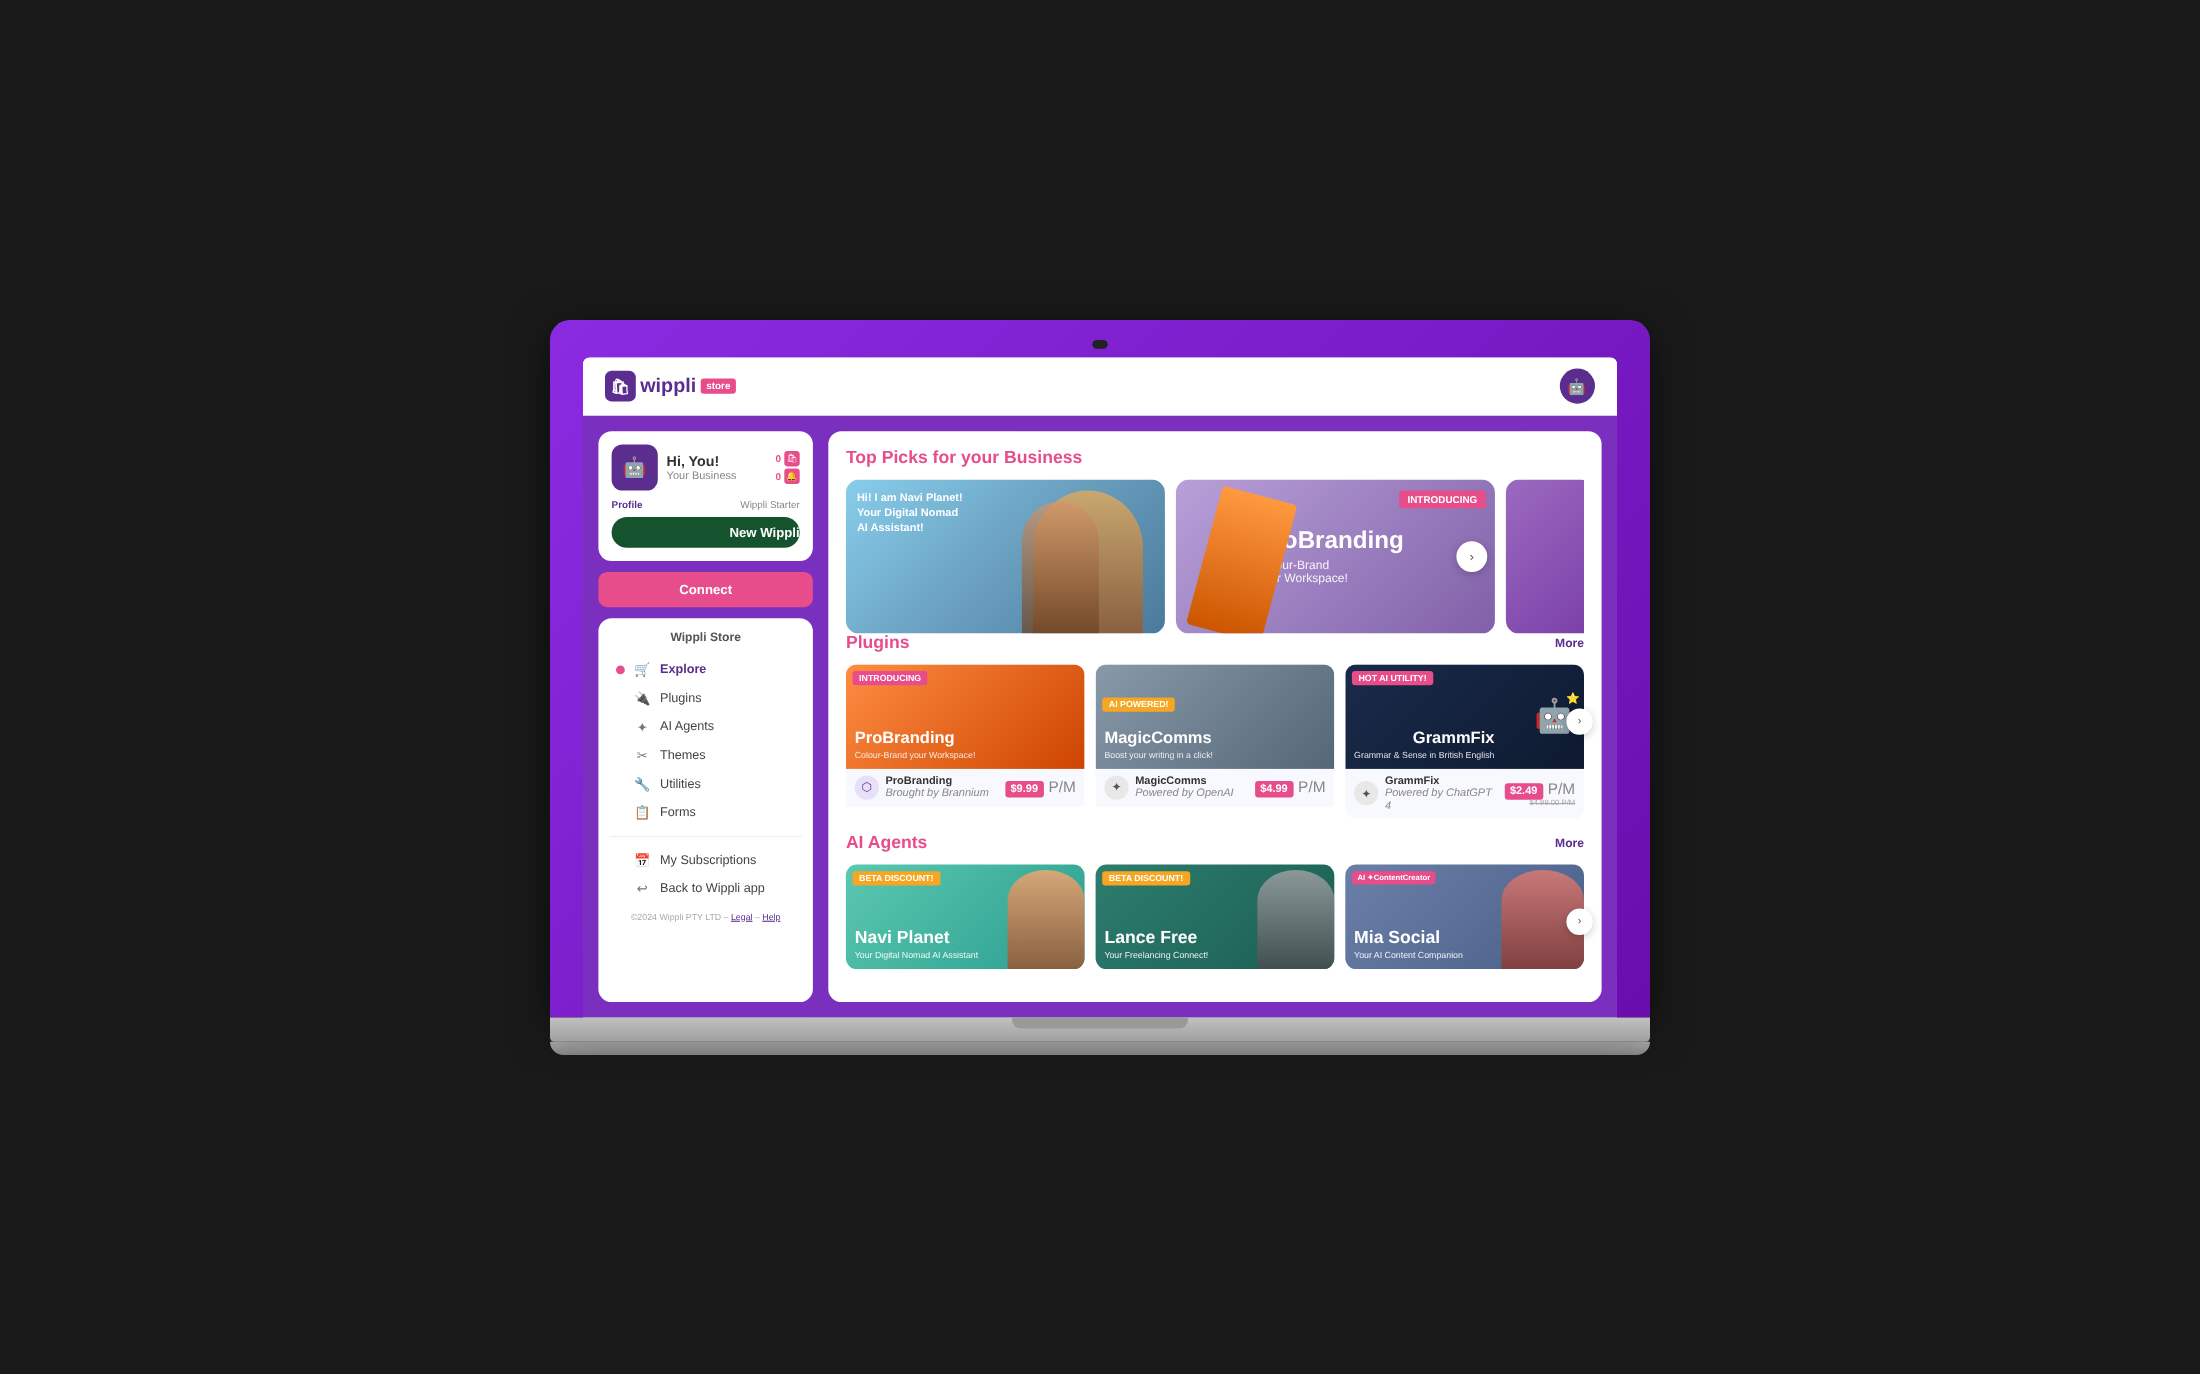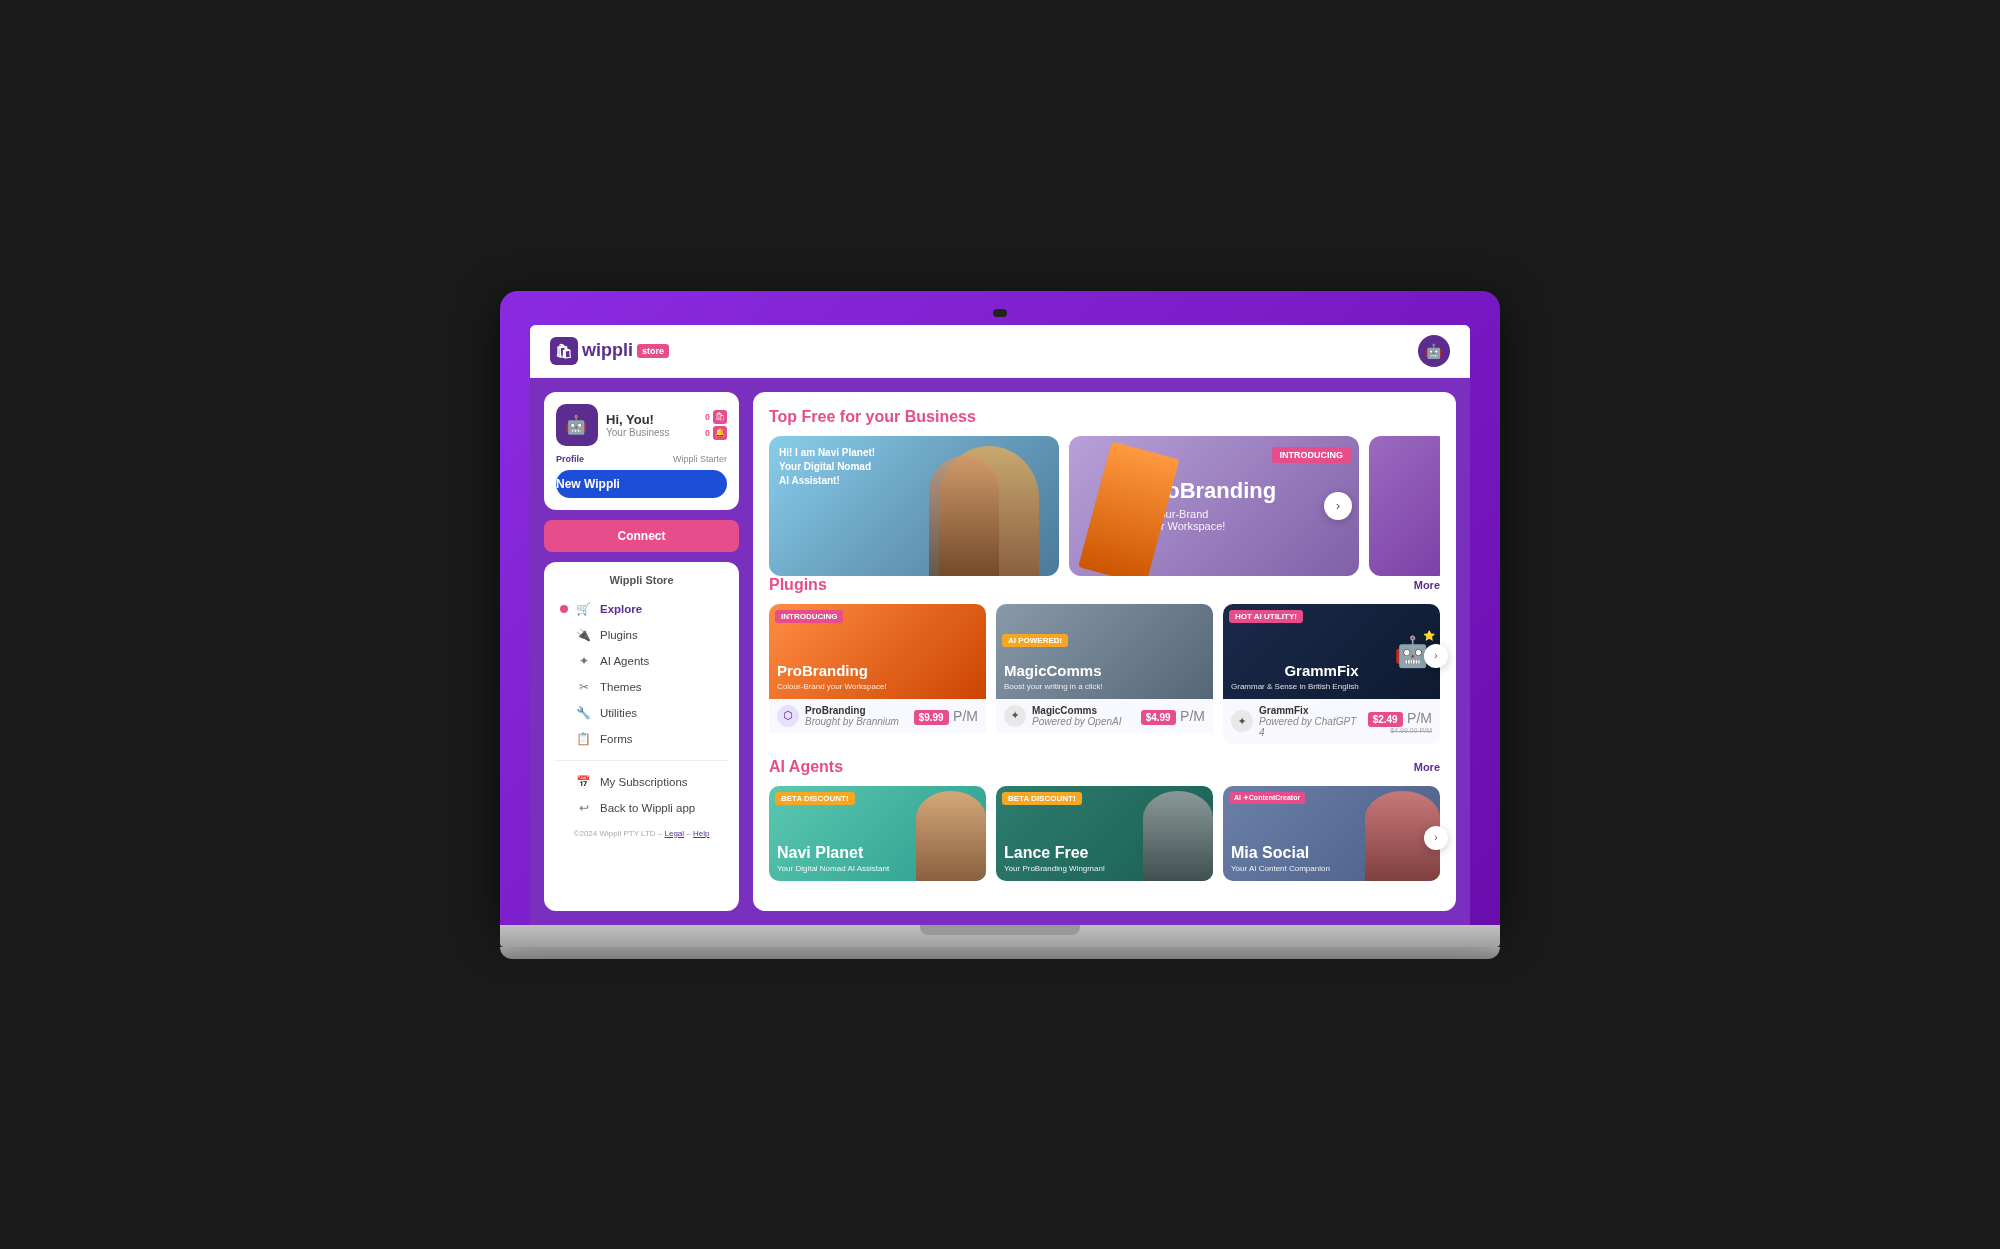--- a/index.html
+++ b/index.html
@@ -186,30 +186,30 @@
     .profile-link {
       font-size: 9px;
       color: #5b2d8e;
       font-weight: 600;
     }
     .starter-badge {
       font-size: 9px;
       color: #888;
     }
     .new-wippli-btn {
-      background: #1d4ed8;
+      background: #14532d;
       color: white;
       border: none;
       border-radius: 20px;
       padding: 7px 0;
       width: 100%;
       font-size: 12px;
       font-weight: 600;
       cursor: pointer;
-      text-align: left;
+      text-align: right;
     }
     .connect-btn {
       background: #e74c8b;
       color: white;
       border: none;
       border-radius: 8px;
       padding: 9px 0;
       width: 100%;
       font-size: 12px;
       font-weight: 600;
@@ -630,21 +630,21 @@
               <span class="footer-link">Legal</span>
               –
               <span class="footer-link">Help</span>
             </div>
           </div>
         </div>
 
         <div class="main-content">
 
           <div class="section-header">
-            <span class="section-title">Top Free for your Business</span>
+            <span class="section-title">Top Picks for your Business</span>
           </div>
 
           <div class="hero-carousel">
 
             <div class="hero-card hero-card-main" style="background: linear-gradient(135deg, #87ceeb 0%, #6a9fbf 50%, #4a7a9b 100%); width:290px; height:140px; display:flex; align-items:flex-end; position:relative;">
               <div style="position:absolute;top:10px;left:10px;color:white;font-size:10px;font-weight:600;line-height:1.4;">
                 Hi! I am Navi Planet!<br>Your Digital Nomad<br>AI Assistant!
               </div>
 
               <div style="position:absolute;right:20px;bottom:0;width:100px;height:130px;background:linear-gradient(180deg,#c8a870 0%,#8a6040 100%);border-radius:50% 50% 0 0 / 40% 40% 0 0;"></div>
@@ -760,21 +760,21 @@
                 <div class="agent-title">Navi Planet</div>
                 <div class="agent-sub">Your Digital Nomad AI Assistant</div>
               </div>
             </div>
 
             <div class="agent-card agent-card-dark-teal" style="position:relative;overflow:hidden;">
               <span class="agent-beta-badge">BETA DISCOUNT!</span>
               <div style="position:absolute;right:0;bottom:0;width:70px;height:90px;background:linear-gradient(180deg,#8a9898,#405050);border-radius:50% 50% 0 0 / 30% 30% 0 0;"></div>
               <div>
                 <div class="agent-title">Lance Free</div>
-                <div class="agent-sub">Your ProBranding Wingman!</div>
+                <div class="agent-sub">Your Freelancing Connect!</div>
               </div>
             </div>
 
             <div class="agent-card agent-card-blue-gray" style="position:relative;overflow:hidden;">
               <span class="agent-ai-badge">AI ✦ContentCreator</span>
               <div style="position:absolute;right:0;bottom:0;width:75px;height:90px;background:linear-gradient(180deg,#c87878,#804040);border-radius:50% 50% 0 0 / 30% 30% 0 0;"></div>
               <div>
                 <div class="agent-title">Mia Social</div>
                 <div class="agent-sub">Your AI Content Companion</div>
               </div>

